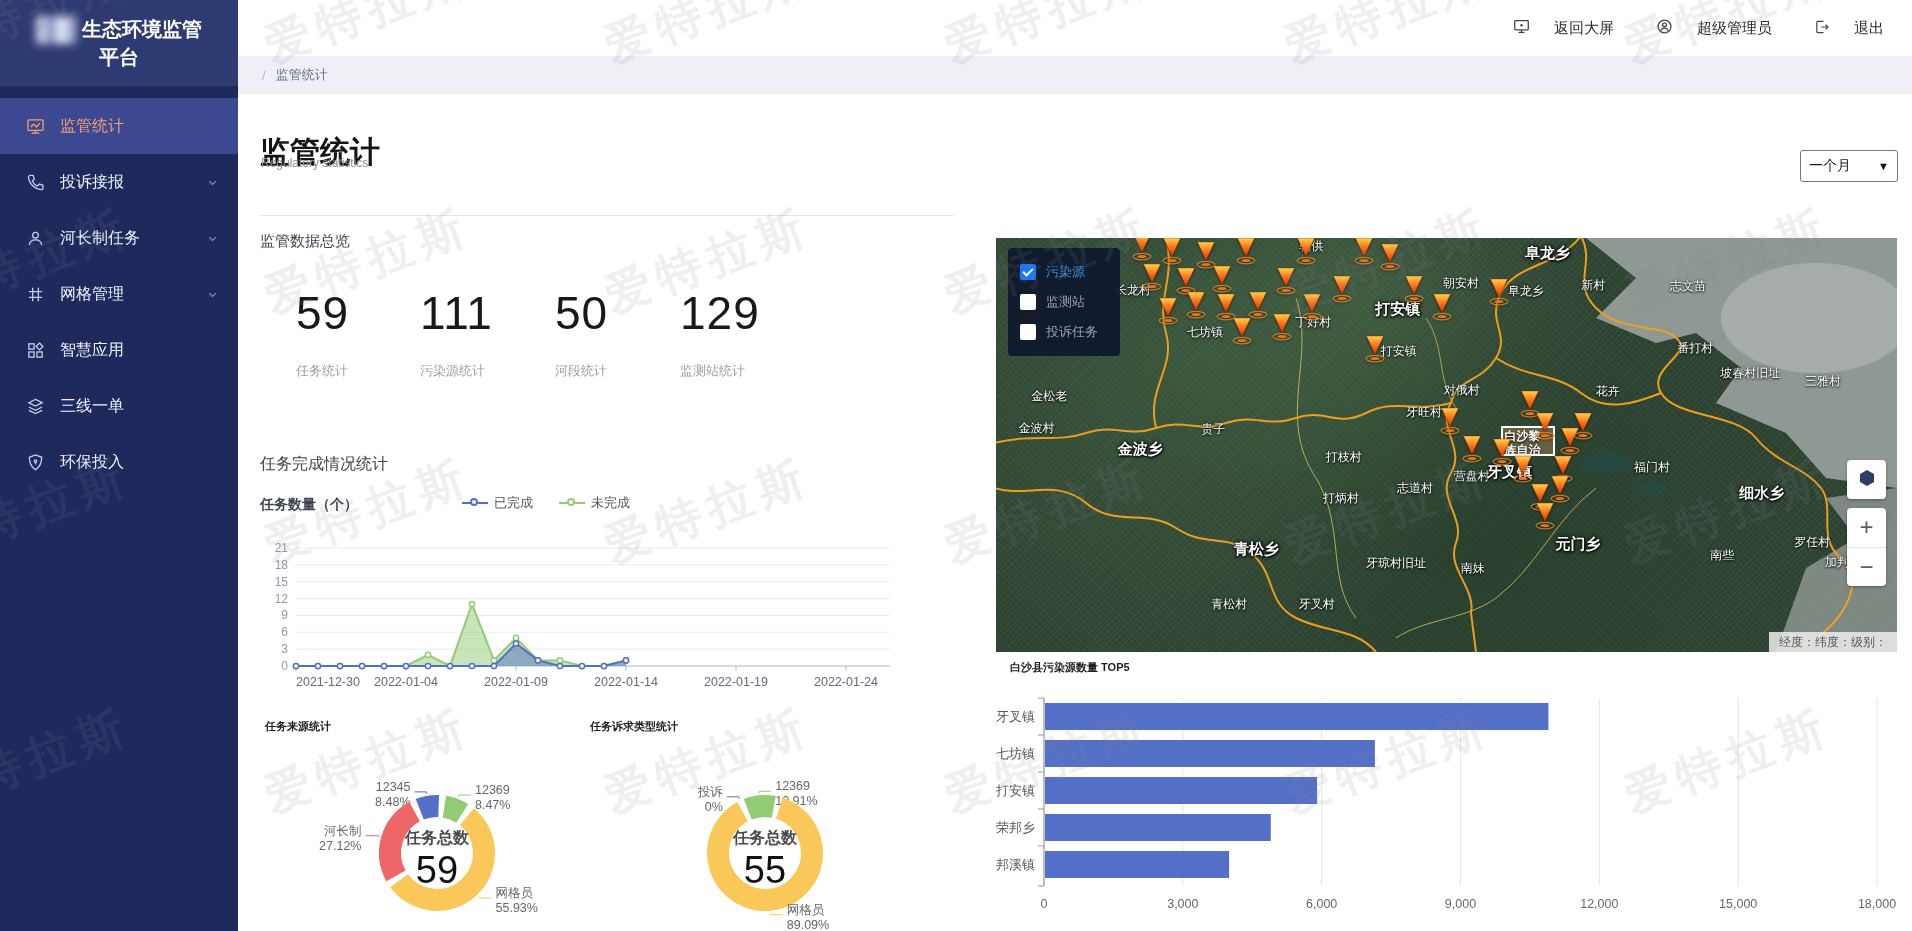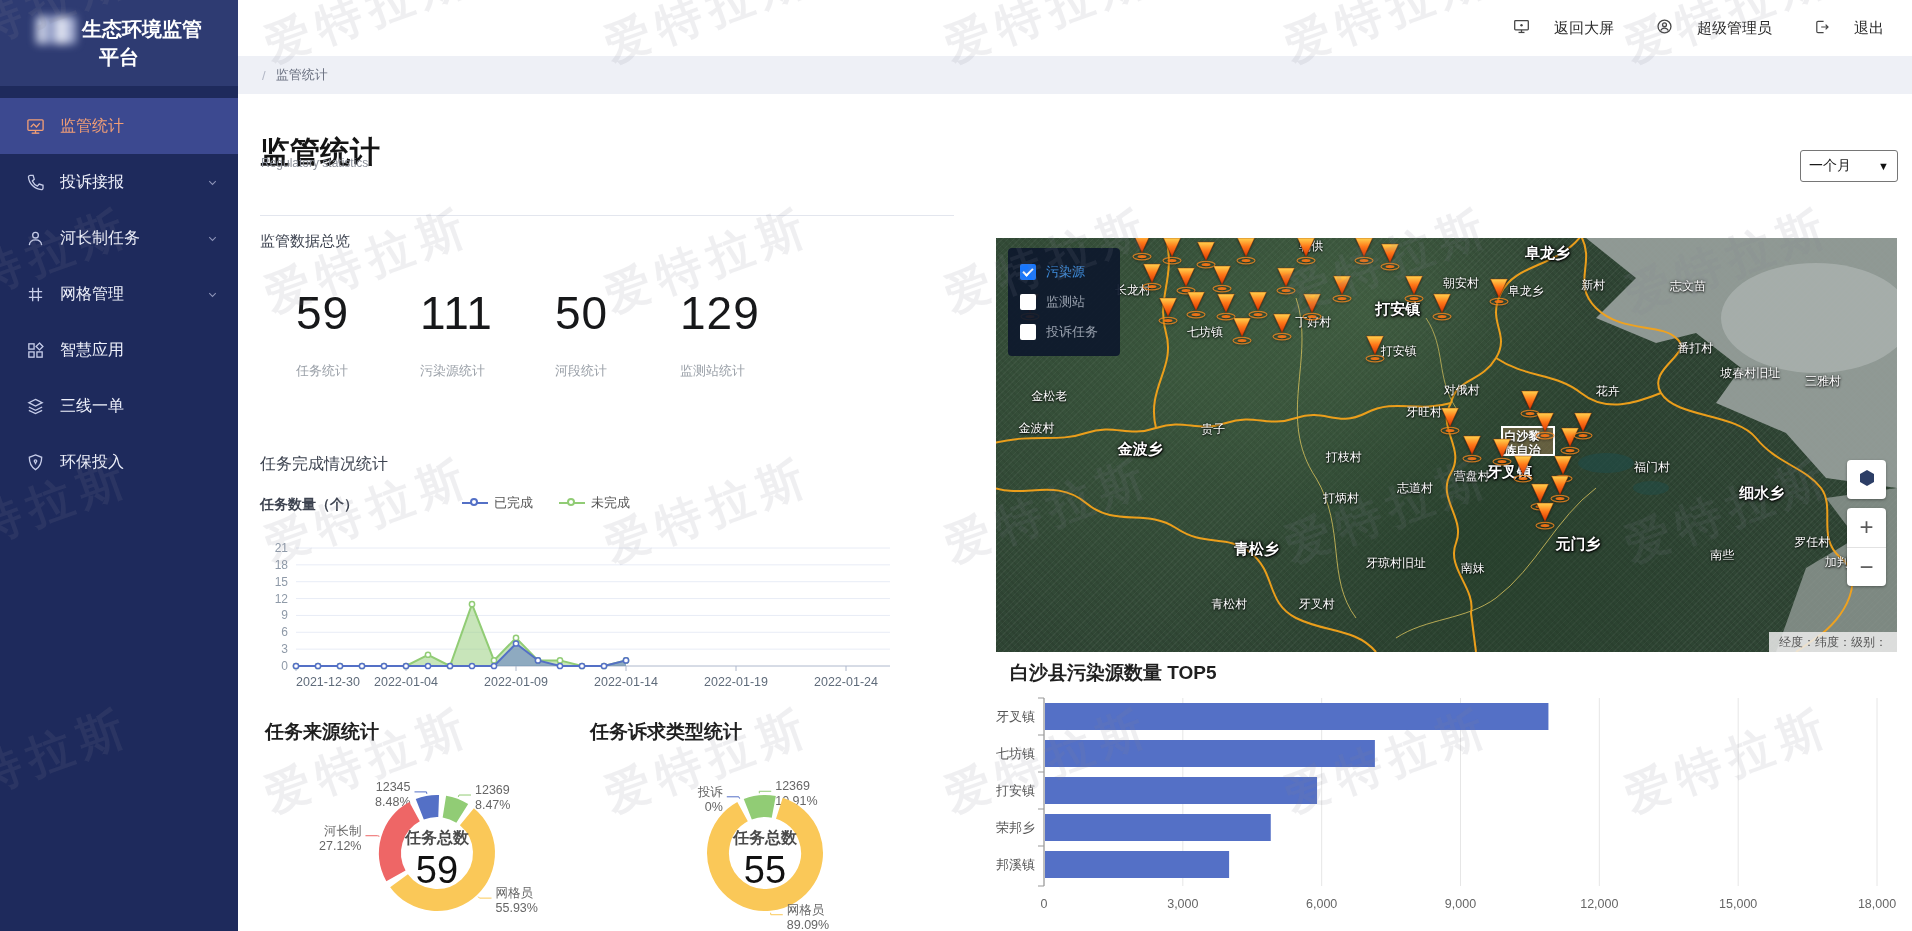--- a/index.html
+++ b/index.html
@@ -32,21 +32,21 @@
   
   .content{position:absolute;left:238px;top:94px;width:1674px;height:837px;background:#fff;}
   .page-title{position:absolute;left:22px;top:18px;font-size:30px;font-weight:bold;color:#141414;}
   .page-sub{position:absolute;left:23px;top:62px;font-size:12px;color:#8a8f99;}
   .divider{position:absolute;left:22px;top:121px;width:694px;border-top:1px solid #e3e6ee;}
   .select-box{position:absolute;left:1562px;top:56px;width:98px;height:32px;border:1px solid #767676;
               border-radius:3px;background:#fff;display:flex;align-items:center;justify-content:space-between;
               padding:0 8px;font-size:14px;color:#1a1a1a;cursor:pointer;}
   .select-box .car{font-size:11px;color:#111;}
   .sec-title{position:absolute;font-size:15px;color:#3d4350;}
-  .chart-title{position:absolute;font-size:19px;font-weight:bold;color:#1f1f1f;}
+  .chart-title{position:absolute;font-size:11px;font-weight:bold;color:#1f1f1f;}
   
   .stat{position:absolute;top:192px;width:140px;}
   .stat .num{font-size:46px;color:#17181a;letter-spacing:1px;}
   .stat .lbl{margin-top:22px;font-size:13px;color:#9aa0a8;}
   
   .axis-name{position:absolute;left:22px;top:402px;font-size:14px;font-weight:bold;color:#3d4350;}
   .legend{position:absolute;left:224px;top:400px;display:flex;gap:26px;font-size:13px;color:#555;}
   .lg-item{display:flex;align-items:center;gap:6px;cursor:pointer;}
   .lg-mark{position:relative;width:26px;height:10px;}
   .lg-mark .ln{position:absolute;left:0;top:4px;width:26px;height:2px;}

